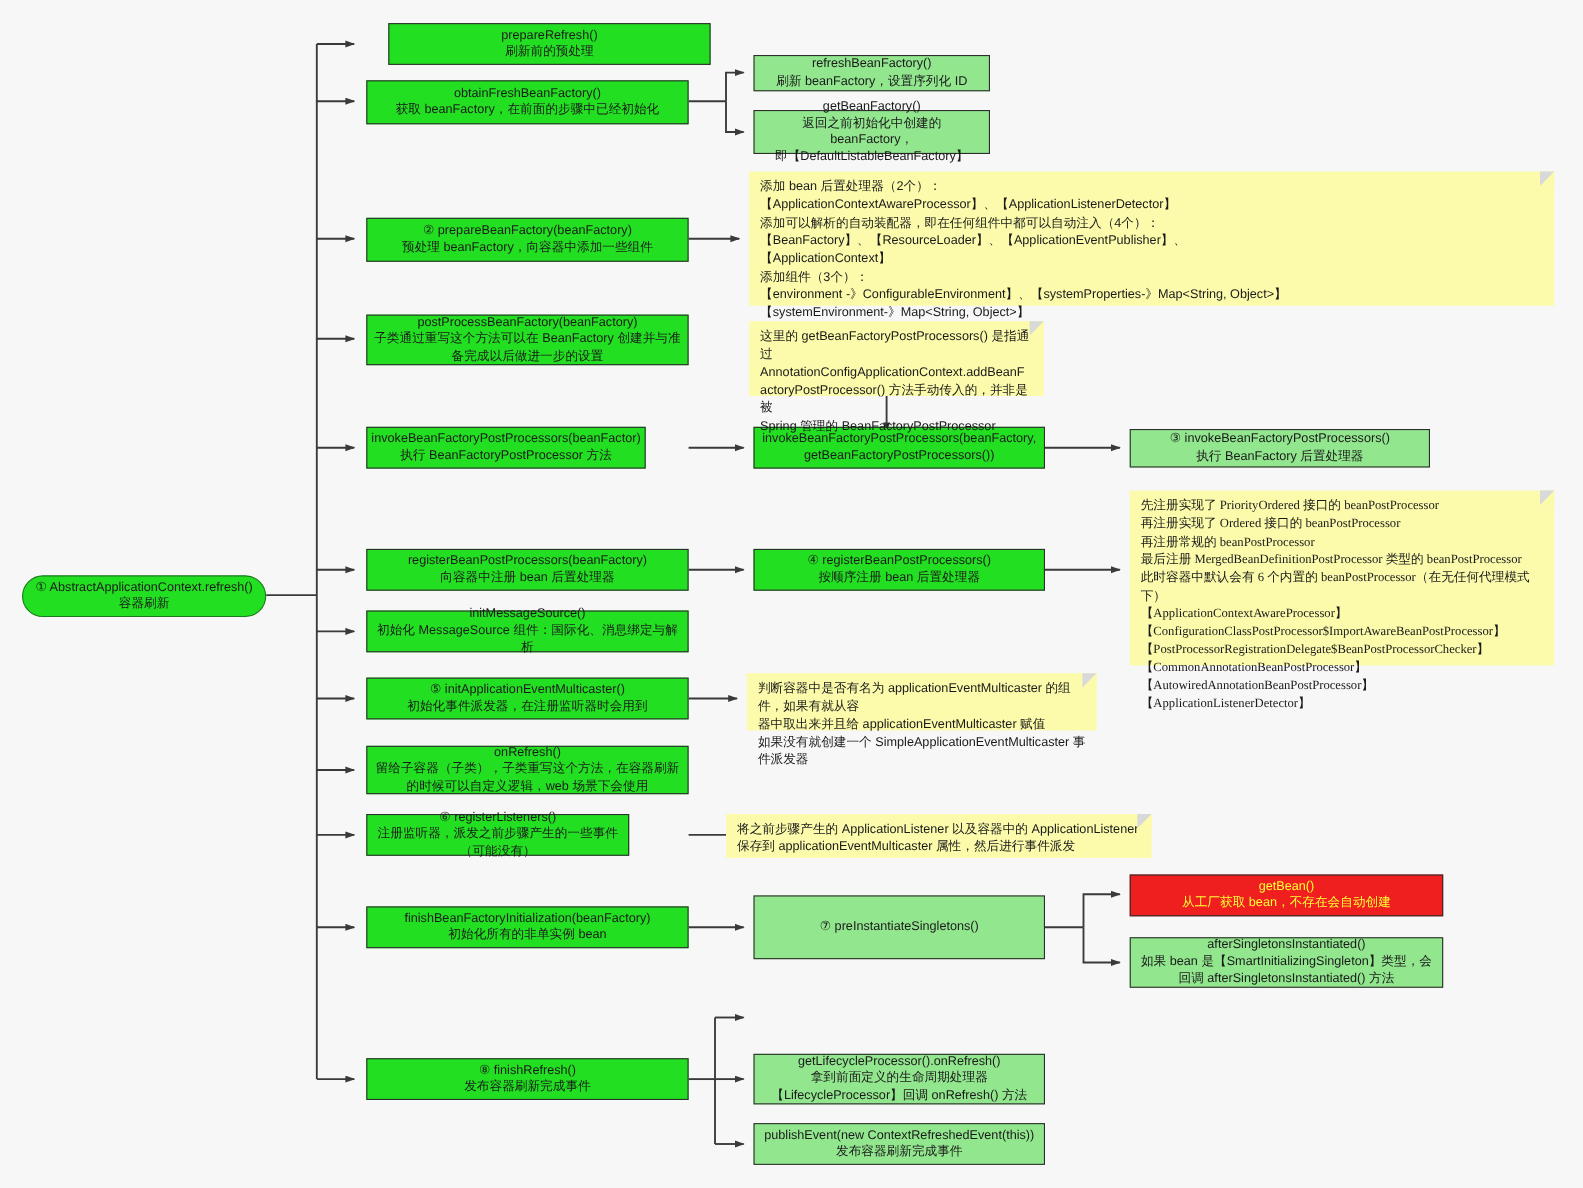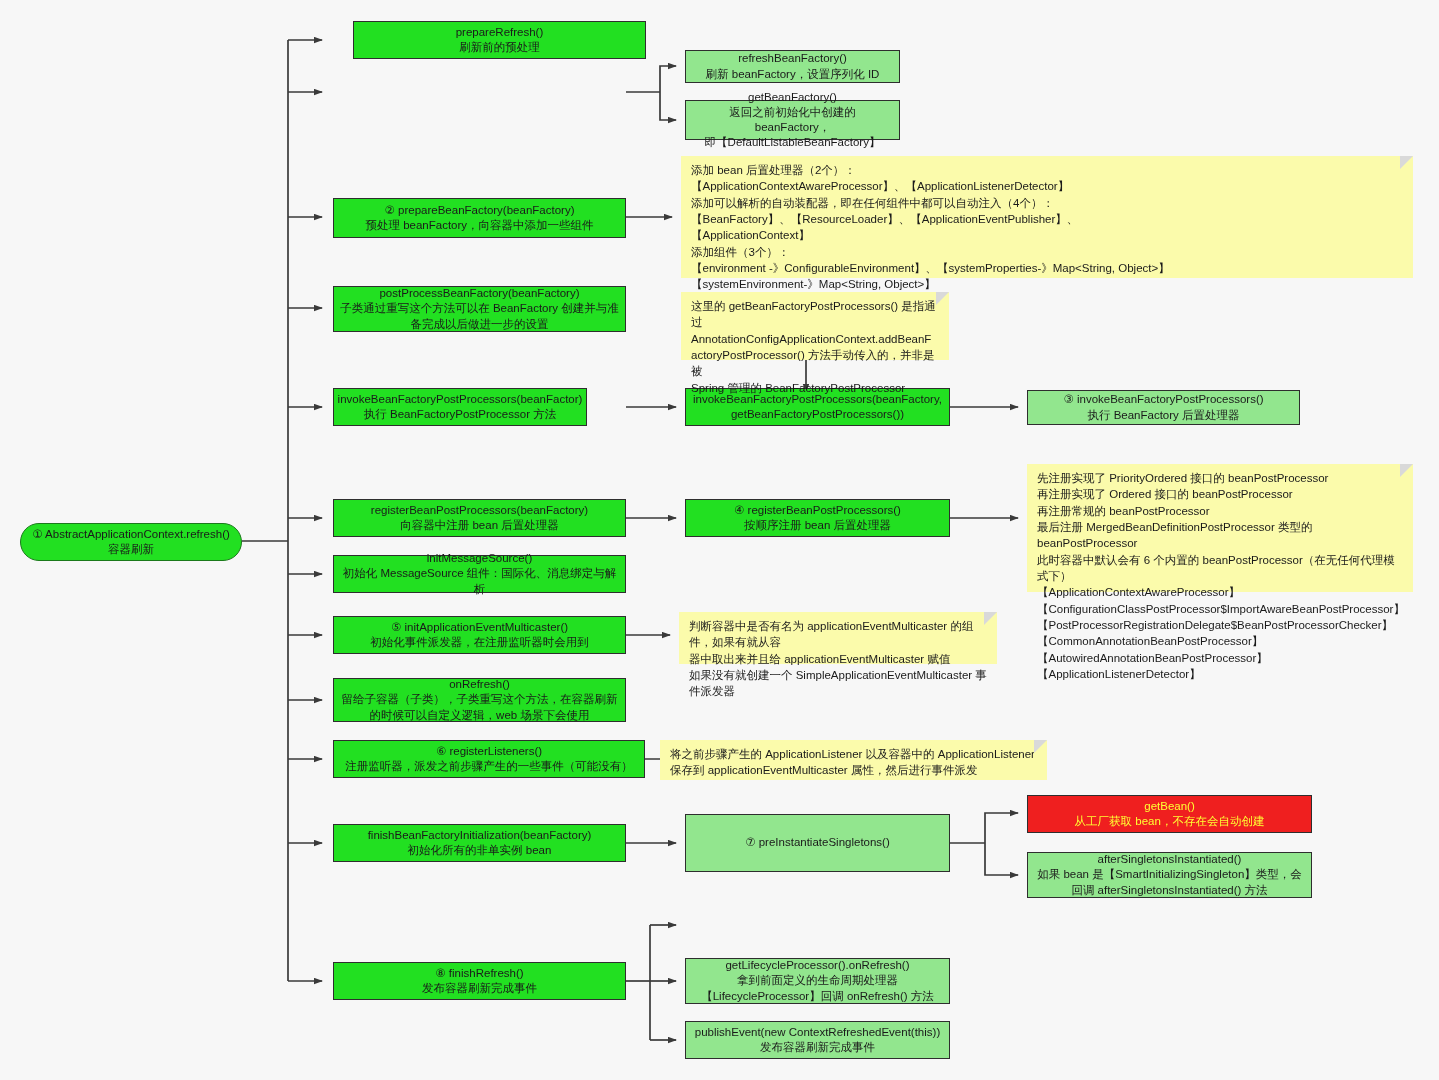--- a/index.html
+++ b/index.html
@@ -146,20 +146,24 @@
   <div class="node start" style="left:20px; top:523px; width:222px; height:38px;">
     <span>① AbstractApplicationContext.refresh()</span>
     <span>容器刷新</span>
   </div>
 
   <div class="node green" style="left:333px; top:21px; width:293px; height:38px;margin-left:20px;">
     <span>prepareRefresh()</span>
     <span>刷新前的预处理</span>
   </div>
 
+  <div class="node green" style="left:333px; top:73px; width:293px; height:40px;">
+    <span>obtainFreshBeanFactory()</span>
+    <span>获取 beanFactory，在前面的步骤中已经初始化</span>
+  </div>
 
   <div class="node green" style="left:333px; top:198px; width:293px; height:40px;">
     <span>② prepareBeanFactory(beanFactory)</span>
     <span>预处理 beanFactory，向容器中添加一些组件</span>
   </div>
 
   <div class="node green" style="left:333px; top:286px; width:293px; height:46px;">
     <span>postProcessBeanFactory(beanFactory)</span>
     <span>子类通过重写这个方法可以在 BeanFactory 创建并与准备完成以后做进一步的设置</span>
   </div>
@@ -182,21 +186,21 @@
   <div class="node green" style="left:333px; top:616px; width:293px; height:38px;">
     <span>⑤ initApplicationEventMulticaster()</span>
     <span>初始化事件派发器，在注册监听器时会用到</span>
   </div>
 
   <div class="node green" style="left:333px; top:678px; width:293px; height:44px;">
     <span>onRefresh()</span>
     <span>留给子容器（子类），子类重写这个方法，在容器刷新的时候可以自定义逻辑，web 场景下会使用</span>
   </div>
 
-  <div class="node green" style="left:333px; top:740px; width:312px; height:38px;">
+  <div class="node green" style="left:333px; top:740px; width:239px; height:38px;">
     <span>⑥ registerListeners()</span>
     <span>注册监听器，派发之前步骤产生的一些事件（可能没有）</span>
   </div>
 
   <div class="node green" style="left:333px; top:824px; width:293px; height:38px;">
     <span>finishBeanFactoryInitialization(beanFactory)</span>
     <span>初始化所有的非单实例 bean</span>
   </div>
 
   <div class="node green" style="left:333px; top:962px; width:293px; height:38px;">
@@ -264,21 +268,21 @@
 【ApplicationContext】
 添加组件（3个）：
 【environment -》ConfigurableEnvironment】、【systemProperties-》Map&lt;String, Object&gt;】
 【systemEnvironment-》Map&lt;String, Object&gt;】</div>
 
   <div class="note" style="left:681px; top:292px; width:268px; height:68px;">这里的 getBeanFactoryPostProcessors() 是指通过
 AnnotationConfigApplicationContext.addBeanF
 actoryPostProcessor() 方法手动传入的，并非是被
 Spring 管理的 BeanFactoryPostProcessor</div>
 
-  <div class="note" style="left:1027px; top:464px; width:386px; height:128px;">先注册实现了 PriorityOrdered 接口的 beanPostProcessor
+  <div class="note" style="left:1027px; top:446px; width:386px; height:159px;font-family:Liberation Serif, serif;">先注册实现了 PriorityOrdered 接口的 beanPostProcessor
 再注册实现了 Ordered 接口的 beanPostProcessor
 再注册常规的 beanPostProcessor
 最后注册 MergedBeanDefinitionPostProcessor 类型的 beanPostProcessor
 此时容器中默认会有 6 个内置的 beanPostProcessor（在无任何代理模式下）
 【ApplicationContextAwareProcessor】
 【ConfigurationClassPostProcessor$ImportAwareBeanPostProcessor】
 【PostProcessorRegistrationDelegate$BeanPostProcessorChecker】
 【CommonAnnotationBeanPostProcessor】
 【AutowiredAnnotationBeanPostProcessor】
 【ApplicationListenerDetector】</div>

